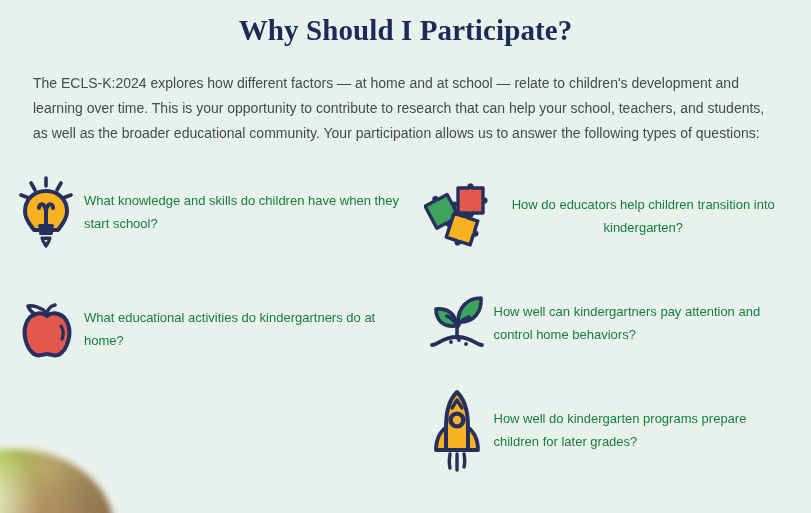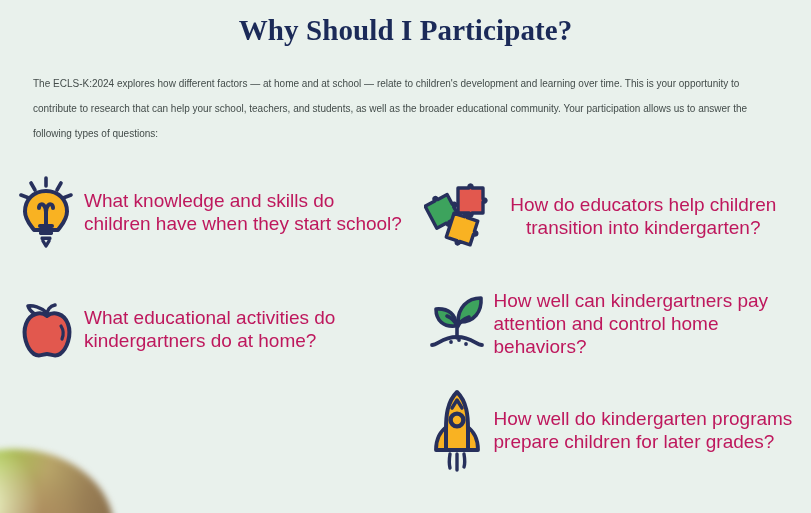--- a/index.html
+++ b/index.html
@@ -48,21 +48,21 @@
     font-weight: bold;
     font-size: 29px;
     letter-spacing: 0.1px;
     color: #1b2a58;
   }
 
   
   .intro {
     margin: 0;
     padding: 24px 33px 0 33px;
-    font-size: 10px;
+    font-size: 14px;
     line-height: 25px;
     color: #434c4a;
     max-width: 760px;
   }
 
   
   .questions {
     position: relative;
     margin-top: 22px;
     display: flex;
@@ -86,23 +86,23 @@
     flex: 0 0 auto;
     width: 66px;
     height: 76px;
     display: flex;
     align-items: center;
     justify-content: center;
   }
   .q-icon svg { display: block; }
 
   .q-text {
-    font-size: 19px;
+    font-size: 13px;
     line-height: 23px;
-    color: #be185d;
+    color: #15803d;
     padding-left: 4px;
   }
 
   
   .col-left  .q-item:nth-child(1) { margin-top: 6px; }
   .col-left  .q-item:nth-child(2) { margin-top: 41px; }
   .col-right .q-item:nth-child(1) { margin-top: 10px; text-align: center; }
   .col-right .q-item:nth-child(2) { margin-top: 28px; }
   .col-right .q-item:nth-child(3) { margin-top: 29px; }
 </style>

